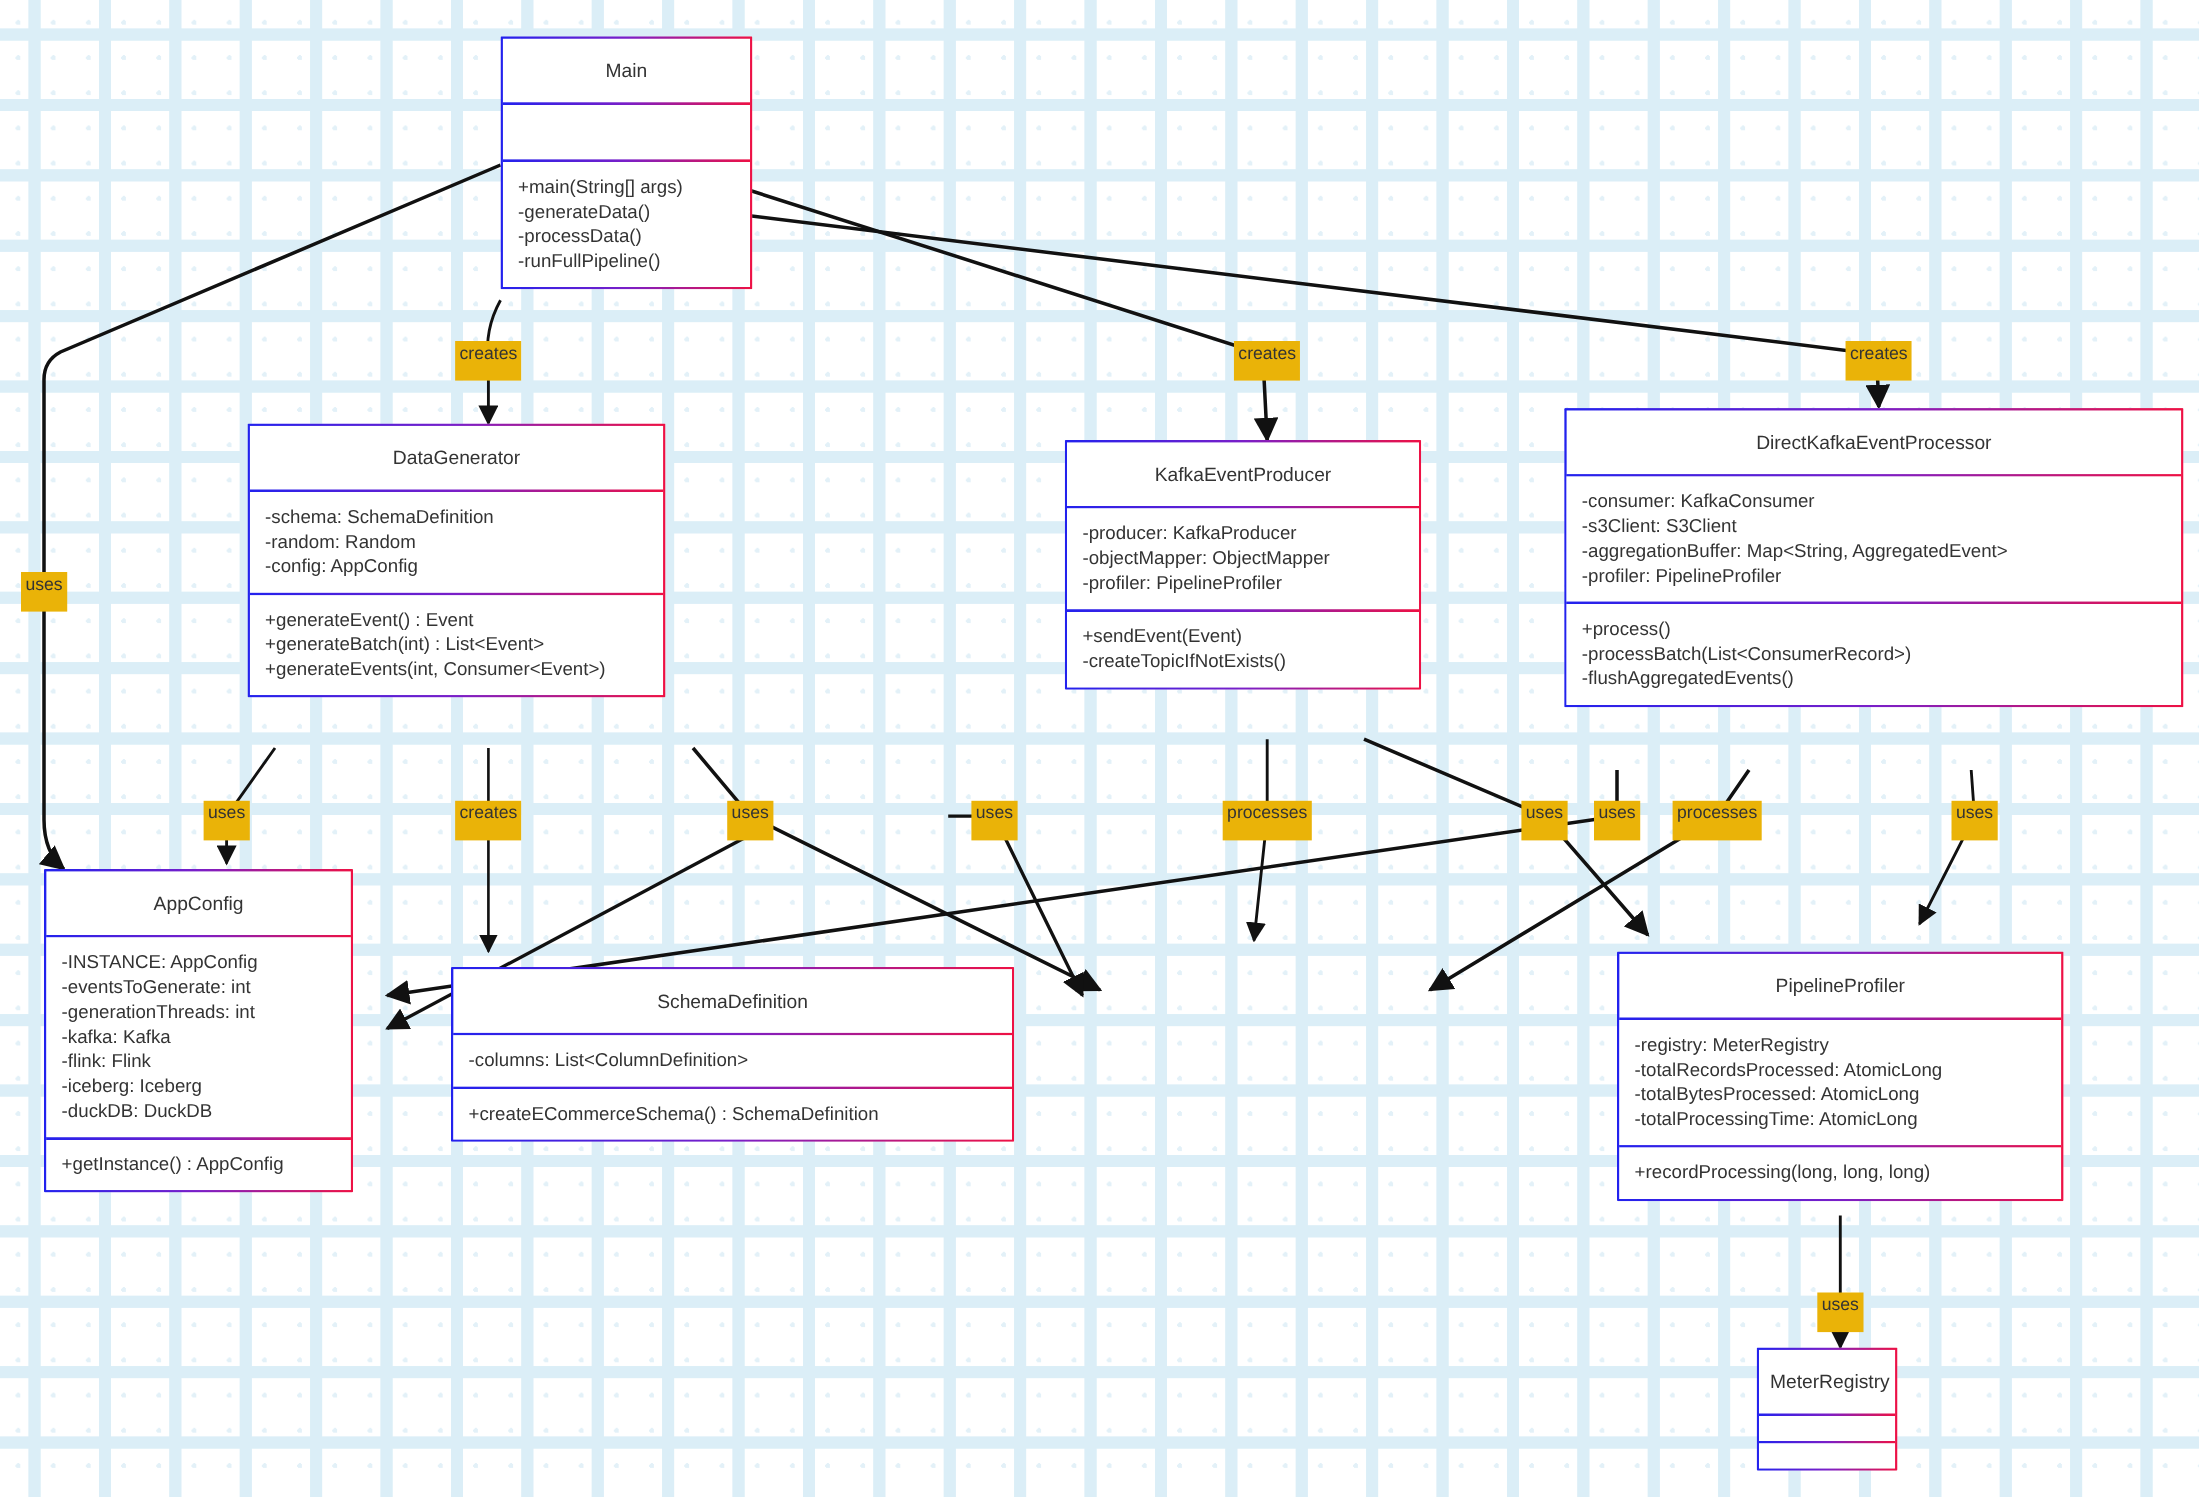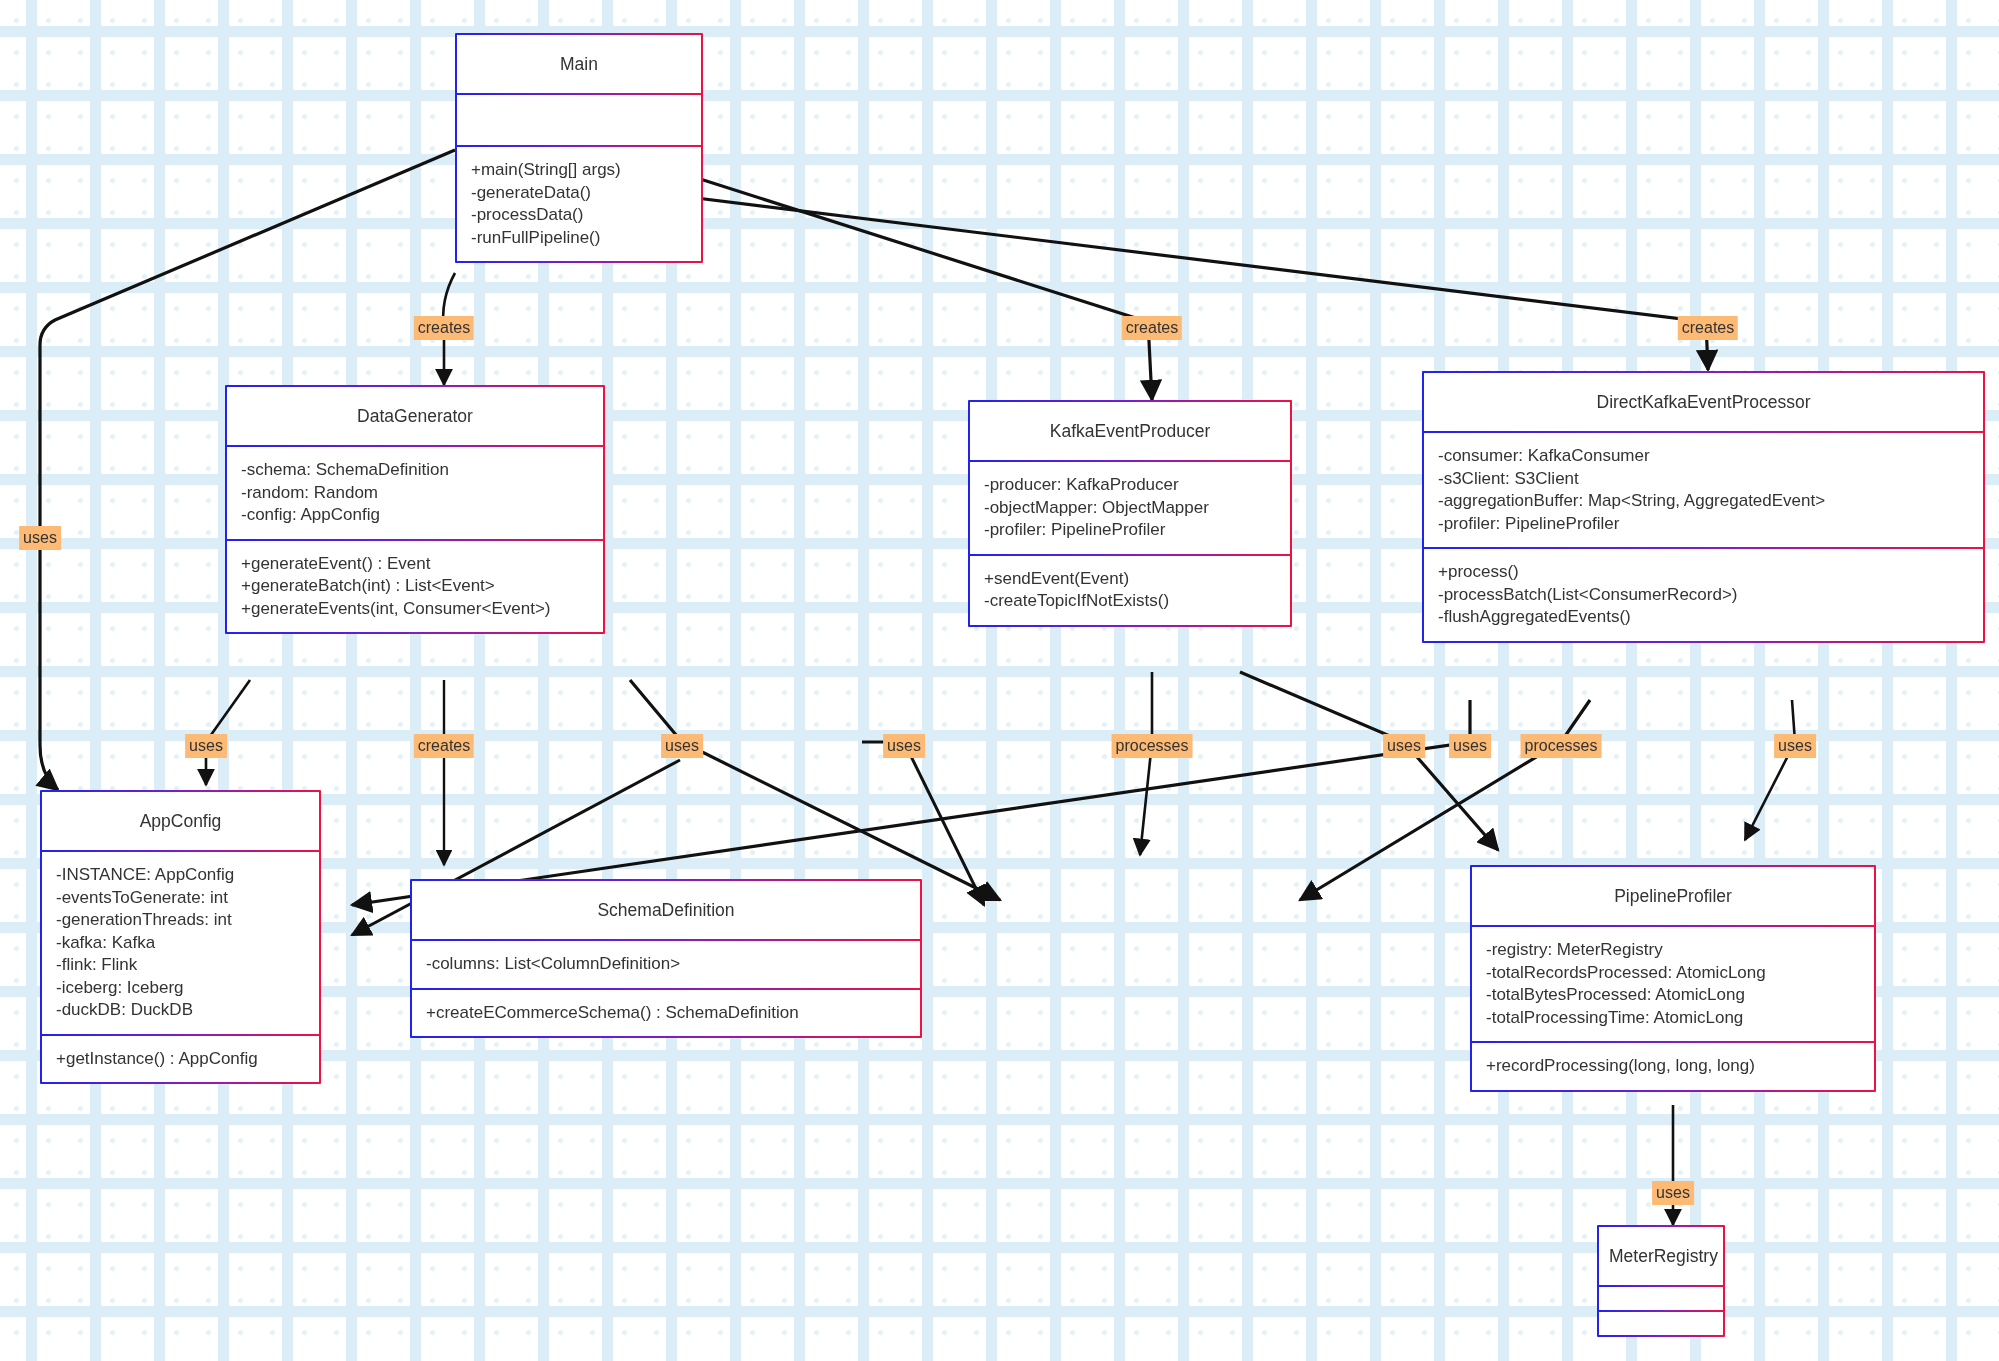--- a/index.html
+++ b/index.html
@@ -71,25 +71,25 @@
   .uml .lines{
     padding:12px 26px 12px 14px;
     font-size:17px;color:#333;line-height:22.5px;
   }
   .uml .lines .ln{white-space:nowrap;}
   .uml .empty{height:26px;}
 
   
   .elabel{
     position:absolute;z-index:3;
-    background:#fdba74;
+    background:#eab308;
     color:#333;
     font-size:16px;
     line-height:17px;
-    padding:3px 4px 4px 4px;
+    padding:3px 4px 16px 4px;
     white-space:nowrap;
     transform:translate(-50%,-50%);
   }
 </style>
 </head>
 <body>
 
 <div id="canvas">
 
   <div id="grid"></div>
@@ -129,21 +129,21 @@
       <path d="M 1792,700 L 1795,742 L 1745,840"></path>
 
       <path d="M 1673,1105 L 1673,1190 L 1673,1225"></path>
     </g>
 
     <g fill="none" stroke="#111" stroke-width="3.0" marker-end="url(#arw)">
       <path d="M 680,760 L 352,935"></path>
     </g>
   </svg>
 
-  <div class="uml" style="left:455px;top:33px;width:248px;">
+  <div class="uml" style="left:455px;top:33px;width:229px;">
     <div class="sec">
       <div class="title">Main</div>
     </div>
     <div class="sec">
       <div class="lines empty"></div>
     </div>
     <div class="sec">
       <div class="lines">
         <div class="ln">+main(String[] args)</div>
         <div class="ln">-generateData()</div>

